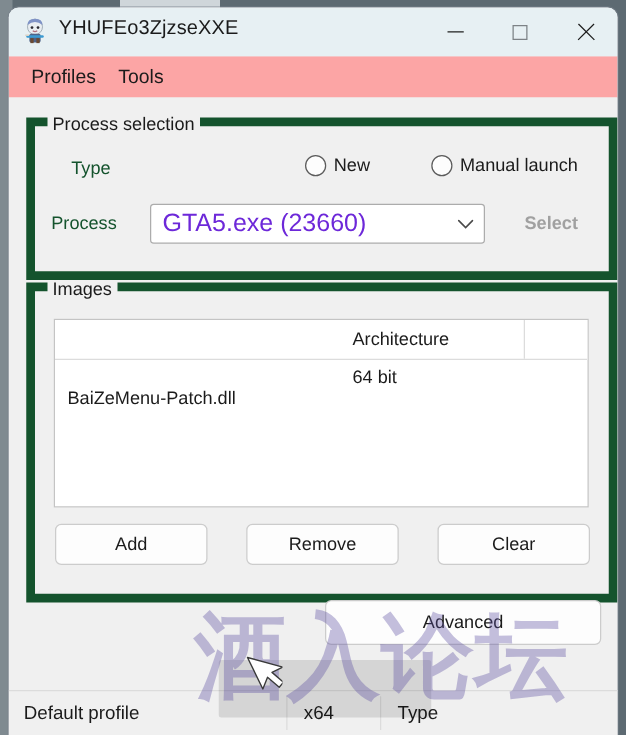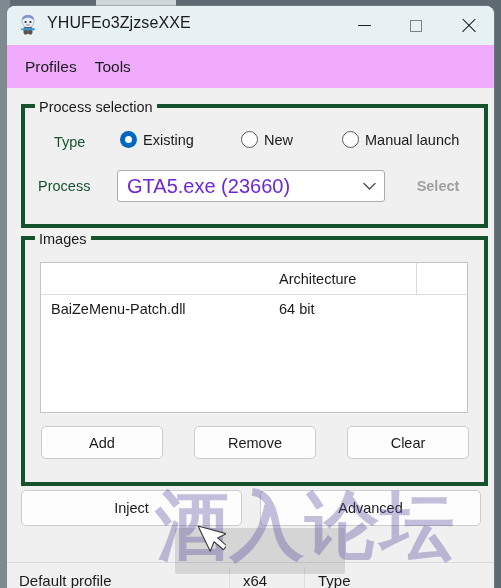--- a/index.html
+++ b/index.html
@@ -105,22 +105,22 @@
     position: absolute;
     left: -1px; top: 7px;
     width: 18px; height: 1.4px;
     background: #1b1b1b;
   }
   .glyph-close::before { transform: rotate(45deg); }
   .glyph-close::after  { transform: rotate(-45deg); }
 
   
   .menubar {
-    height: 43px;
-    background: #f0abfc;
+    height: 33px;
+    background: #fca5a5;
     display: flex;
     align-items: center;
     padding-left: 9px;
   }
   .menu-item {
     font-size: 15.5px;
     color: #1b1b1b;
     padding: 3px 9px;
     cursor: default;
   }
@@ -128,21 +128,21 @@
   
   .client {
     position: relative;
     height: 510px;
     background: #f0f0f0;
   }
 
   
   .groupbox {
     position: absolute;
-    border: 4px solid #14532d;
+    border: 7px solid #14532d;
     background: transparent;
   }
   .group-legend {
     position: absolute;
     top: -9px;
     left: 10px;
     background: #f0f0f0;
     padding: 0 4px;
     font-size: 14.5px;
     color: #1b1b1b;
@@ -392,24 +392,20 @@
       <div class="menu-item">Tools</div>
     </div>
 
     <div class="client">
 
       <div class="groupbox" id="group-process">
         <div class="group-legend">Process selection</div>
 
         <div class="field-label" style="left:29px; top:26px;">Type</div>
 
-        <div class="radio checked" style="left:95px; top:23px;">
-          <div class="radio-mark"></div>
-          <div class="radio-label">Existing</div>
-        </div>
 
         <div class="radio" style="left:216px; top:23px;">
           <div class="radio-mark"></div>
           <div class="radio-label">New</div>
         </div>
 
         <div class="radio" style="left:317px; top:23px;">
           <div class="radio-mark"></div>
           <div class="radio-label">Manual launch</div>
         </div>
@@ -430,31 +426,30 @@
 
       <div class="groupbox" id="group-images">
         <div class="group-legend">Images</div>
 
         <div class="listview" style="left:15px; top:22px; width:428px; height:151px;">
           <div class="lv-header">
             <div class="lv-col" style="left:228px; width:148px;">Architecture</div>
             <div class="lv-col last" style="left:376px; width:52px;"></div>
           </div>
           <div class="lv-row">
-            <div class="lv-cell" style="left:0; width:228px;">BaiZeMenu-Patch.dll</div>
+            <div class="lv-cell" style="left:0; width:228px;margin-top:17px;">BaiZeMenu-Patch.dll</div>
             <div class="lv-cell" style="left:228px; width:148px;">64 bit</div>
           </div>
         </div>
 
         <div class="btn" style="left:16px; top:186px; width:122px; height:33px;">Add</div>
         <div class="btn" style="left:322px; top:186px; width:122px; height:33px;">Clear</div>
         <div class="btn" style="left:169px; top:186px; width:122px; height:33px;">Remove</div>
       </div>
 
-      <div class="btn" style="left:14px; top:402px; width:221px; height:36px;">Inject</div>
       <div class="btn" style="left:253px; top:402px; width:221px; height:36px;">Advanced</div>
 
       <div class="statusbar">
         <div class="status-cell" style="left:12px;">Default profile</div>
         <div class="status-sep" style="left:222px;"></div>
         <div class="status-cell" style="left:236px;">x64</div>
         <div class="status-sep" style="left:297px;"></div>
         <div class="status-cell" style="left:311px;">Type</div>
       </div>
 

